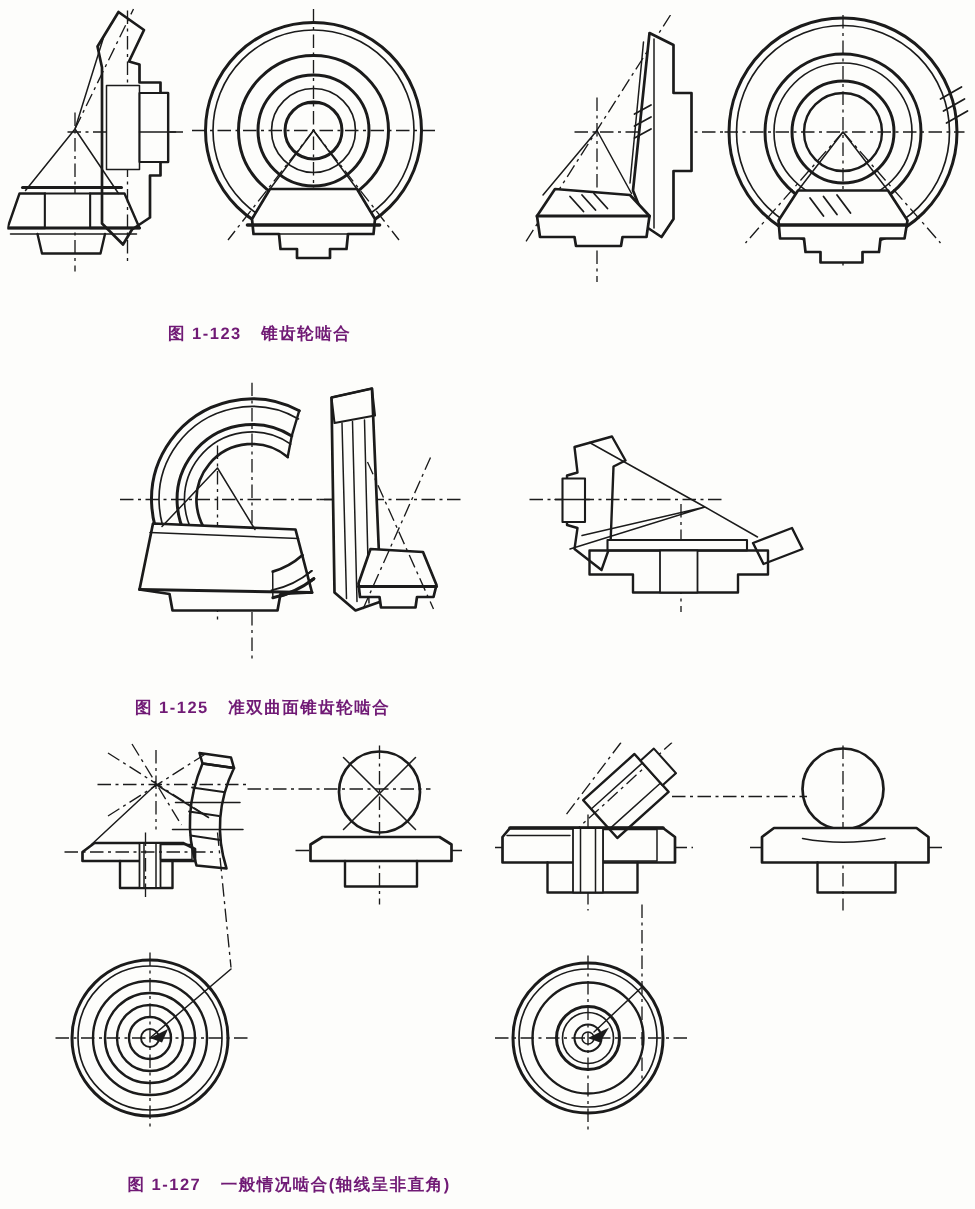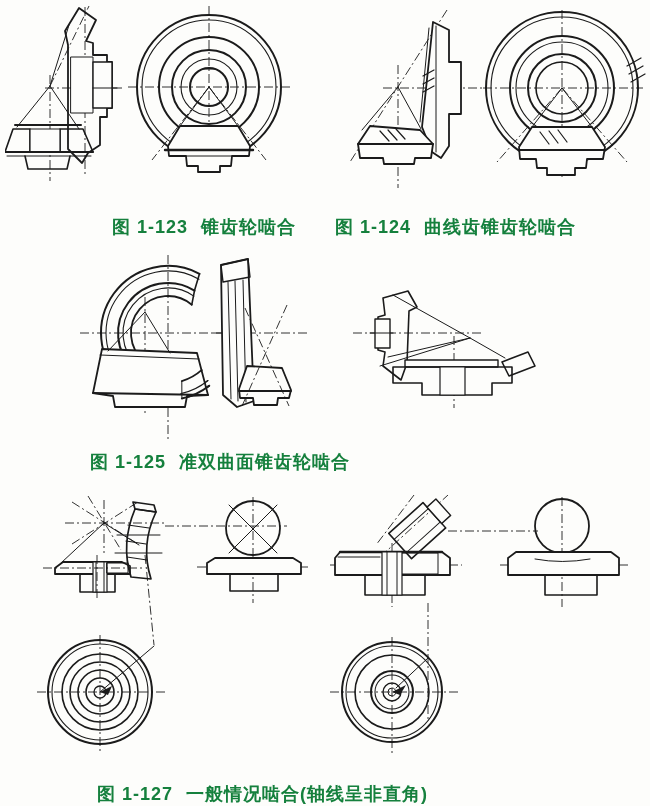--- a/index.html
+++ b/index.html
@@ -7,23 +7,23 @@
     position:relative;
     width:650px;height:806px;
     background:#fdfdfb;
     overflow:hidden;
     font-family:"Liberation Sans", sans-serif;
   }
   .fig-svg{position:absolute;}
   .caption{
     position:absolute;
     white-space:nowrap;
-    font-size:18px;
+    font-size:11px;
     font-weight:bold;
-    color:#15803d;
+    color:#701a75;
     letter-spacing:1px;
   }
   .caption .cap-label{margin-right:13px;}
   svg .o{stroke:#1b1b1b;fill:none;stroke-linecap:round;stroke-linejoin:round;}
   svg .w{fill:#fdfdfb;}
   svg .cl{stroke:#1b1b1b;fill:none;stroke-width:0.9;stroke-dasharray:9 3 2 3;}
   svg .thin{stroke-width:1;}
 </style>
 </head>
 <body>
@@ -112,23 +112,20 @@
       <path class="o" stroke-width="2.2" d="M184,140 H270"></path>
       <path class="o" stroke-width="1.2" d="M205,122 L214,134 M214,121 L223,133 M223,120 L232,132"></path>
       <path class="o thin" d="M227,78 L197,117 M227,78 L257,117"></path>
       <path class="cl" d="M227,78 L162,152 M227,78 L292,152"></path>
     </g>
   </svg>
 
   <div class="caption" style="left:112px;top:215px">
     <span class="cap-label">图 1-123</span><span>锥齿轮啮合</span>
   </div>
-  <div class="caption" style="left:335px;top:215px">
-    <span class="cap-label">图 1-124</span><span>曲线齿锥齿轮啮合</span>
-  </div>
 
   <svg class="fig-svg" style="left:75px;top:255px" width="255" height="190" viewBox="0 0 255 190">
     <g>
       <path class="cl" d="M93,0 V185"></path>
       <path class="cl" d="M5,78 H160"></path>
       <path class="cl" d="M70,42 V160"></path>
 
       <path class="o" stroke-width="2" d="M124.5,18.8 A67,67 0 1 0 134.2,130.8"></path>
       <path class="o" stroke-width="1.1" d="M124,24.3 A62,62 0 1 0 132.9,125.5"></path>
       <path class="o" stroke-width="2" d="M119.5,35.6 A50,50 0 1 0 126.5,115.2"></path>
@@ -168,21 +165,21 @@
 
       <rect class="o w" x="60" y="90" width="93" height="7" stroke-width="1.4"></rect>
       <path class="o" fill="url(#h135)" stroke-width="1.6" d="M48,97 L167,97 L167,113 L147,113 L147,125 L77,125 L77,113 L48,113 Z"></path>
       <rect class="o w" x="95" y="97" width="25" height="28" stroke-width="1.2"></rect>
       <path class="o" fill="url(#h45)" stroke-width="1.6" d="M157,92 L183,82 L190,96 L164,106 Z"></path>
 
       <path class="o thin" d="M125,68 L48,25 M125,68 L43,87 M125,68 L35,96 M125,68 L160,88"></path>
     </g>
   </svg>
 
-  <div class="caption" style="left:90px;top:450px">
+  <div class="caption" style="left:90px;top:464px">
     <span class="cap-label">图 1-125</span><span>准双曲面锥齿轮啮合</span>
   </div>
 
   <svg class="fig-svg" style="left:25px;top:495px" width="295" height="280" viewBox="0 0 295 280">
     <g>
 
       <path class="cl" d="M40,28 H140 M79,5 V58 M47,7 L113,49 M47,49 L113,7 M63,1 L96,55"></path>
       <path class="o thin" d="M79,28 L36,68 M79,28 L114,50"></path>
 
       <path class="o w" stroke-width="1.8" d="M38,67 L97,67 L105,71 L105,79 L30,79 L30,73 Z"></path>
@@ -256,17 +253,17 @@
       <circle class="o" cx="62" cy="197" r="37" stroke-width="1.6"></circle>
       <circle class="o" cx="62" cy="197" r="21" stroke-width="2"></circle>
       <circle class="o" cx="62" cy="197" r="17" stroke-width="1.1"></circle>
       <circle class="o" cx="62" cy="197" r="9" stroke-width="1.4"></circle>
       <circle class="o" cx="62" cy="197" r="4" stroke-width="1"></circle>
       <path class="o thin" d="M66,193 L98,163"></path>
       <path d="M62,197 L76,190 L70,200 Z" fill="#1b1b1b"></path>
     </g>
   </svg>
 
-  <div class="caption" style="left:97px;top:782px">
+  <div class="caption" style="left:85px;top:782px">
     <span class="cap-label">图 1-127</span><span>一般情况啮合(轴线呈非直角)</span>
   </div>
 
 </div>
 
 </body></html>

